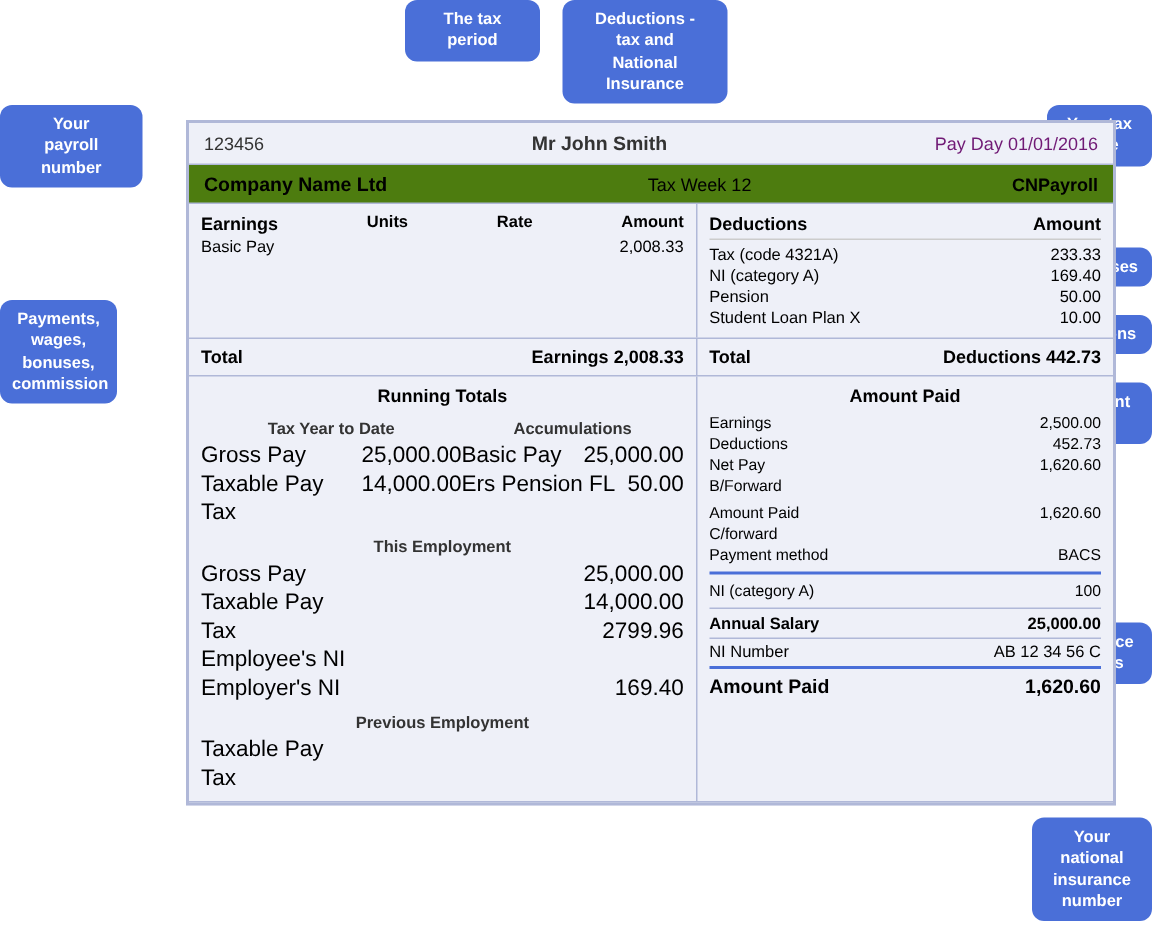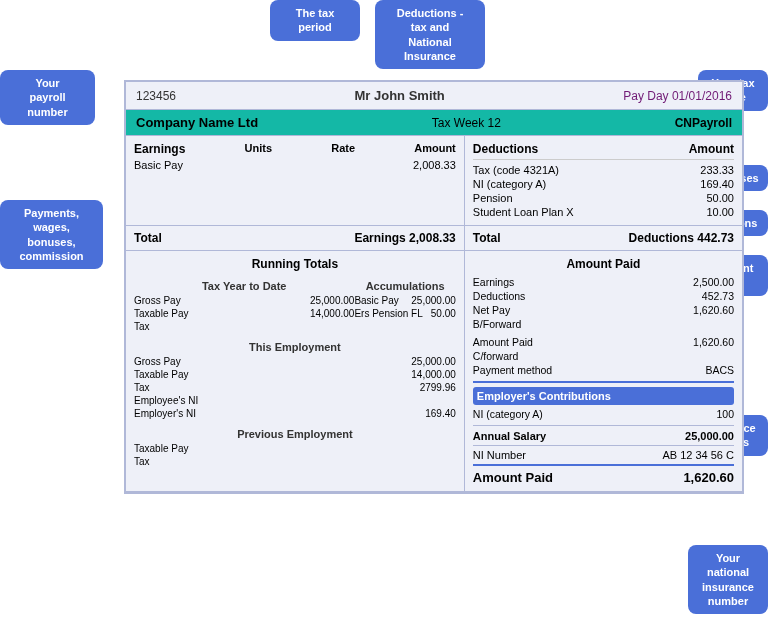--- a/index.html
+++ b/index.html
@@ -53,21 +53,21 @@
       color: #701a75;
     }
 
     
     .company-row {
       display: flex;
       justify-content: space-between;
       align-items: center;
       padding: 5px 10px;
       border-bottom: 1px solid #b0b8d8;
-      background: #14b8a6;
+      background: #4d7c0f;
     }
 
     .company-row .company-name {
       font-size: 13px;
       font-weight: bold;
     }
 
     .company-row .tax-week {
       font-size: 12px;
     }
@@ -220,40 +220,40 @@
 
     .callout-student-loan {
       right: 0;
       top: 255px;
       width: 70px;
     }
 
     .callout-payments {
       left: 0;
       top: 200px;
-      width: 103px;
+      width: 78px;
     }
 
     .callout-workplace {
       right: 0;
       top: 415px;
       width: 80px;
     }
 
     .callout-ni-number {
       right: 0;
       top: 545px;
       width: 80px;
     }
 
     
     .rt-item {
       display: flex;
       justify-content: space-between;
-      font-size: 10px;
+      font-size: 15px;
       padding: 1px 0;
     }
 
     .two-col-grid {
       display: flex;
       justify-content: space-between;
     }
 
     .two-col-grid .col1 { flex: 1; }
     .two-col-grid .col2 { text-align: right; }
@@ -464,21 +464,20 @@
         <div class="amount-paid-item">
           <span>C/forward</span>
           <span></span>
         </div>
         <div class="amount-paid-item">
           <span>Payment method</span>
           <span>BACS</span>
         </div>
 
         <div style="margin-top:4px; border-top:2px solid #4a6fd8; padding-top:4px;">
-          <div style="font-weight:bold; font-size:11px; margin-bottom:2px; background:#4a6fd8; color:#fff; padding:3px 4px; border-radius:3px;">Employer's Contributions</div>
           <div class="amount-paid-item">
             <span>NI (category A)</span>
             <span>100</span>
           </div>
         </div>
 
         <div style="margin-top:4px; border-top:1px solid #b0b8d8; padding-top:4px;">
           <div style="display:flex; justify-content:space-between; font-weight:bold; font-size:11px;">
             <span>Annual Salary</span>
             <span>25,000.00</span>

